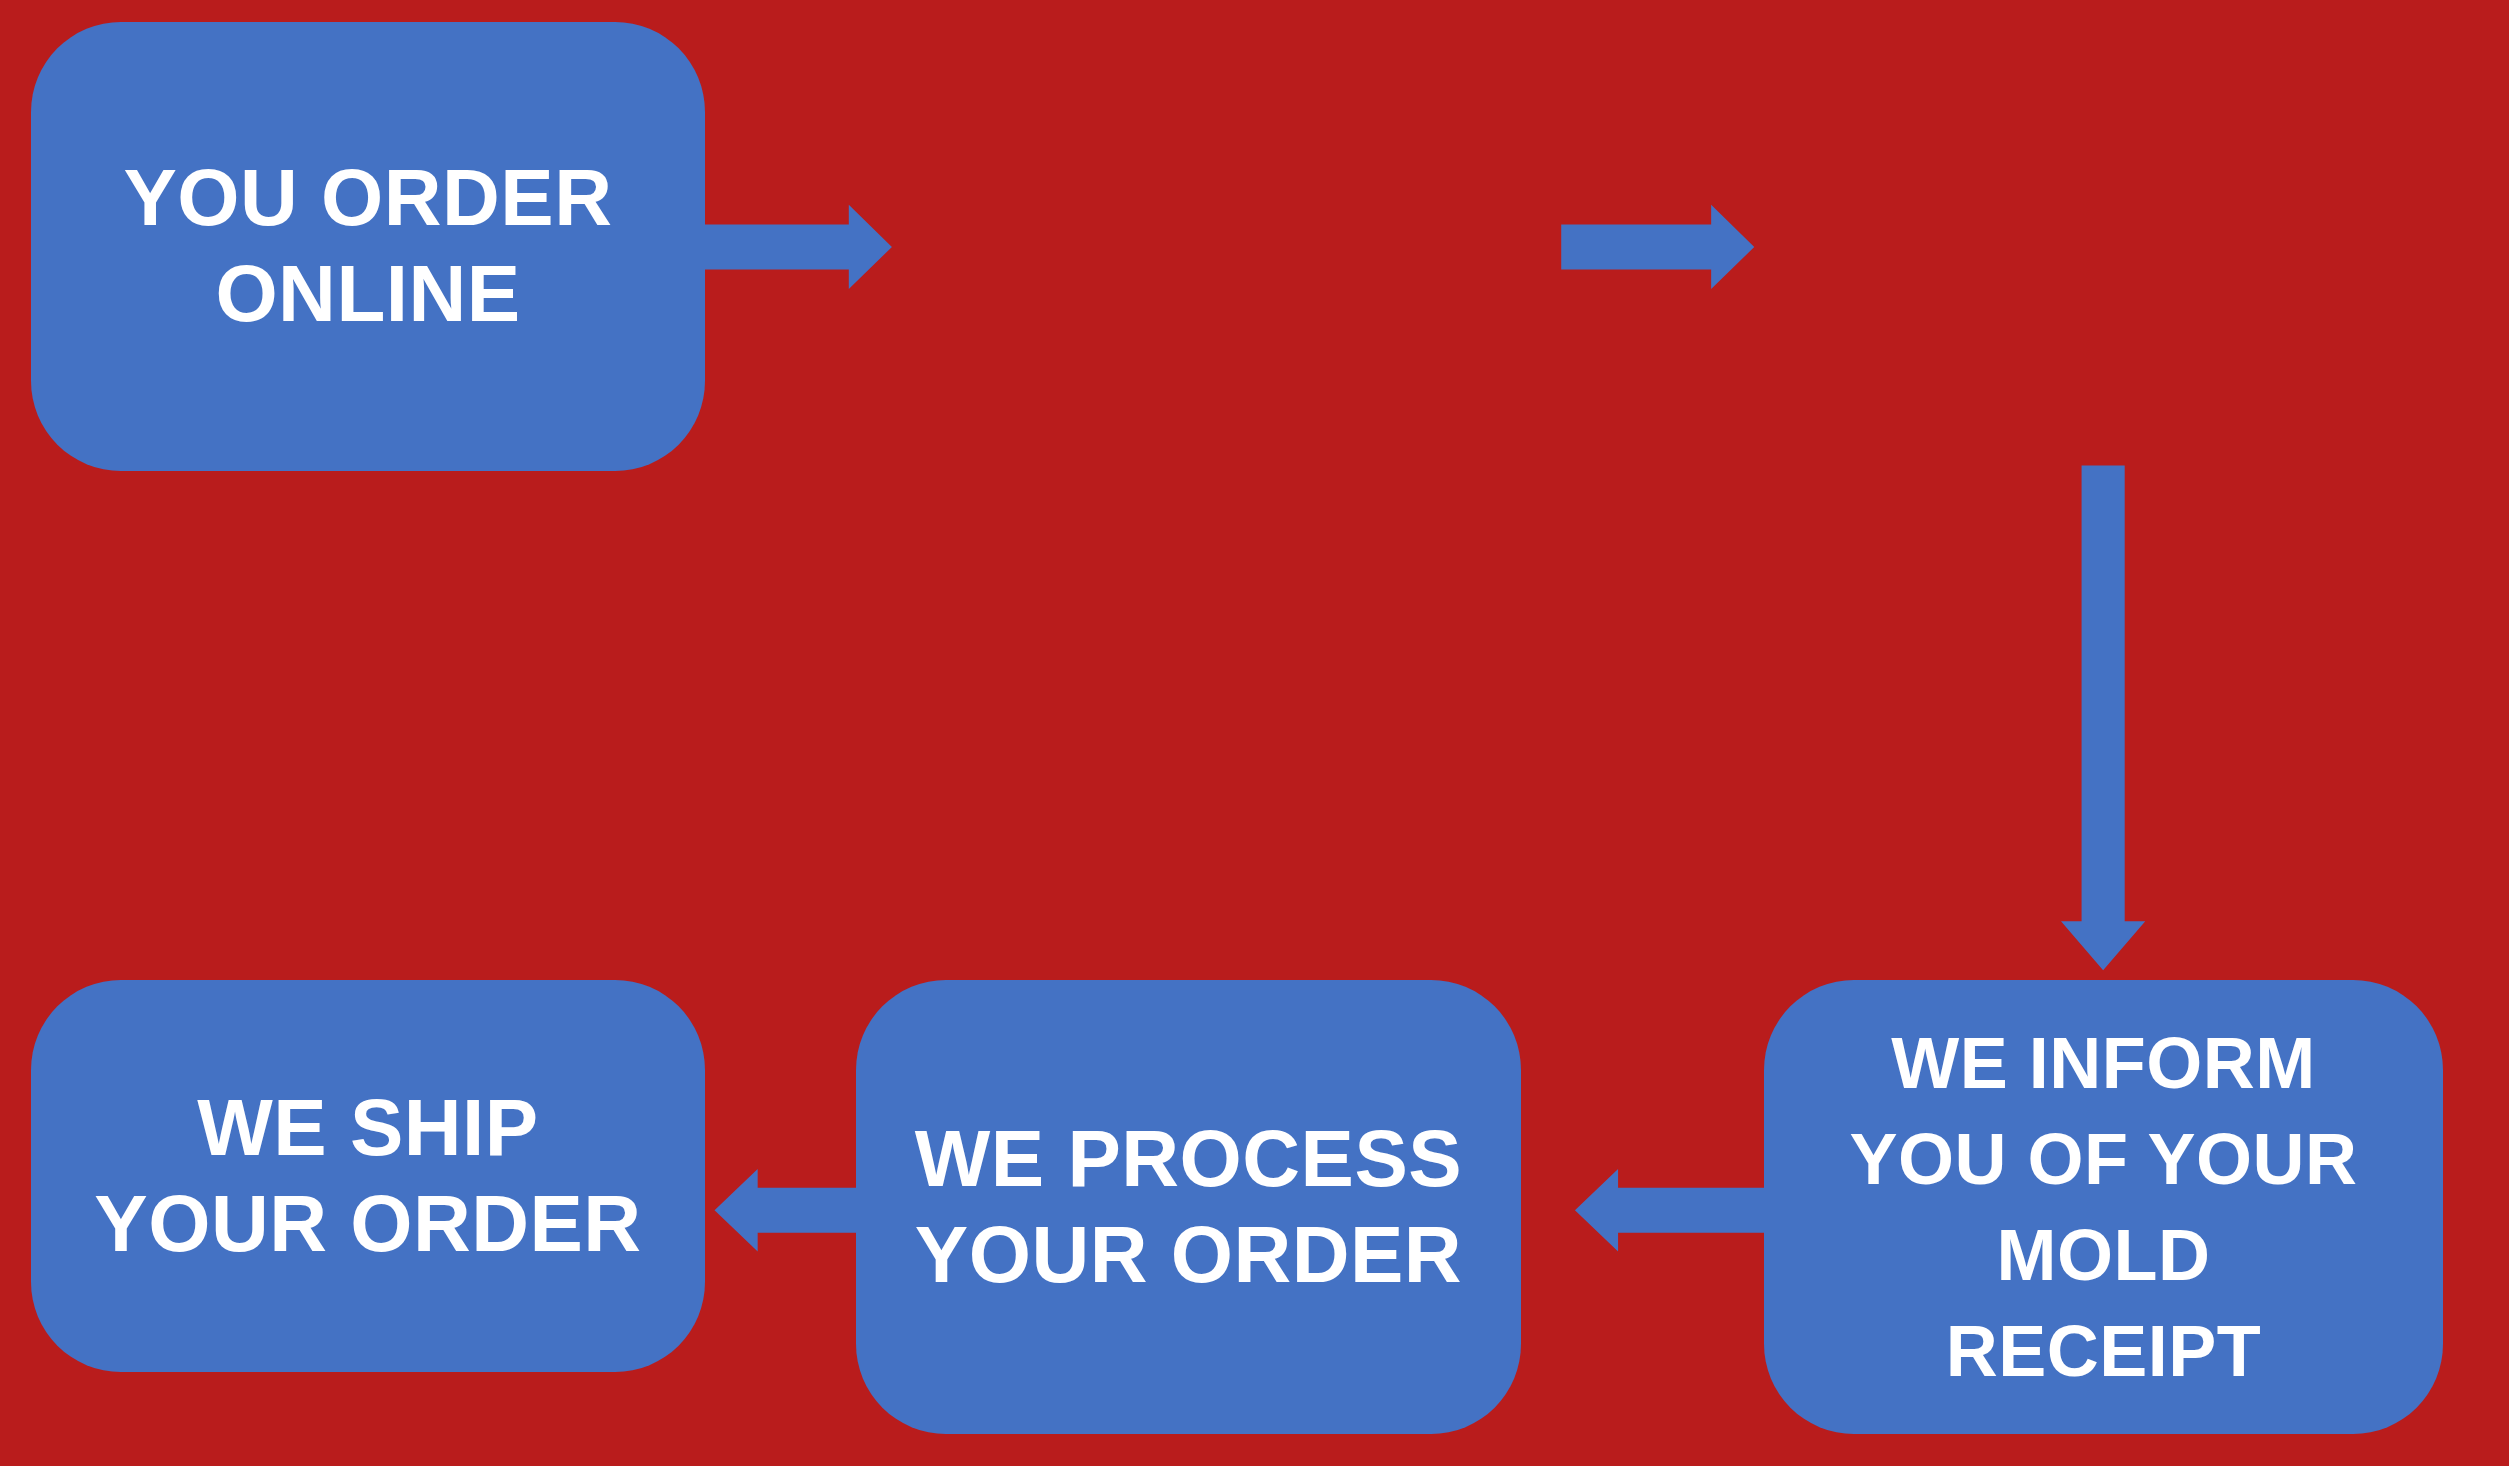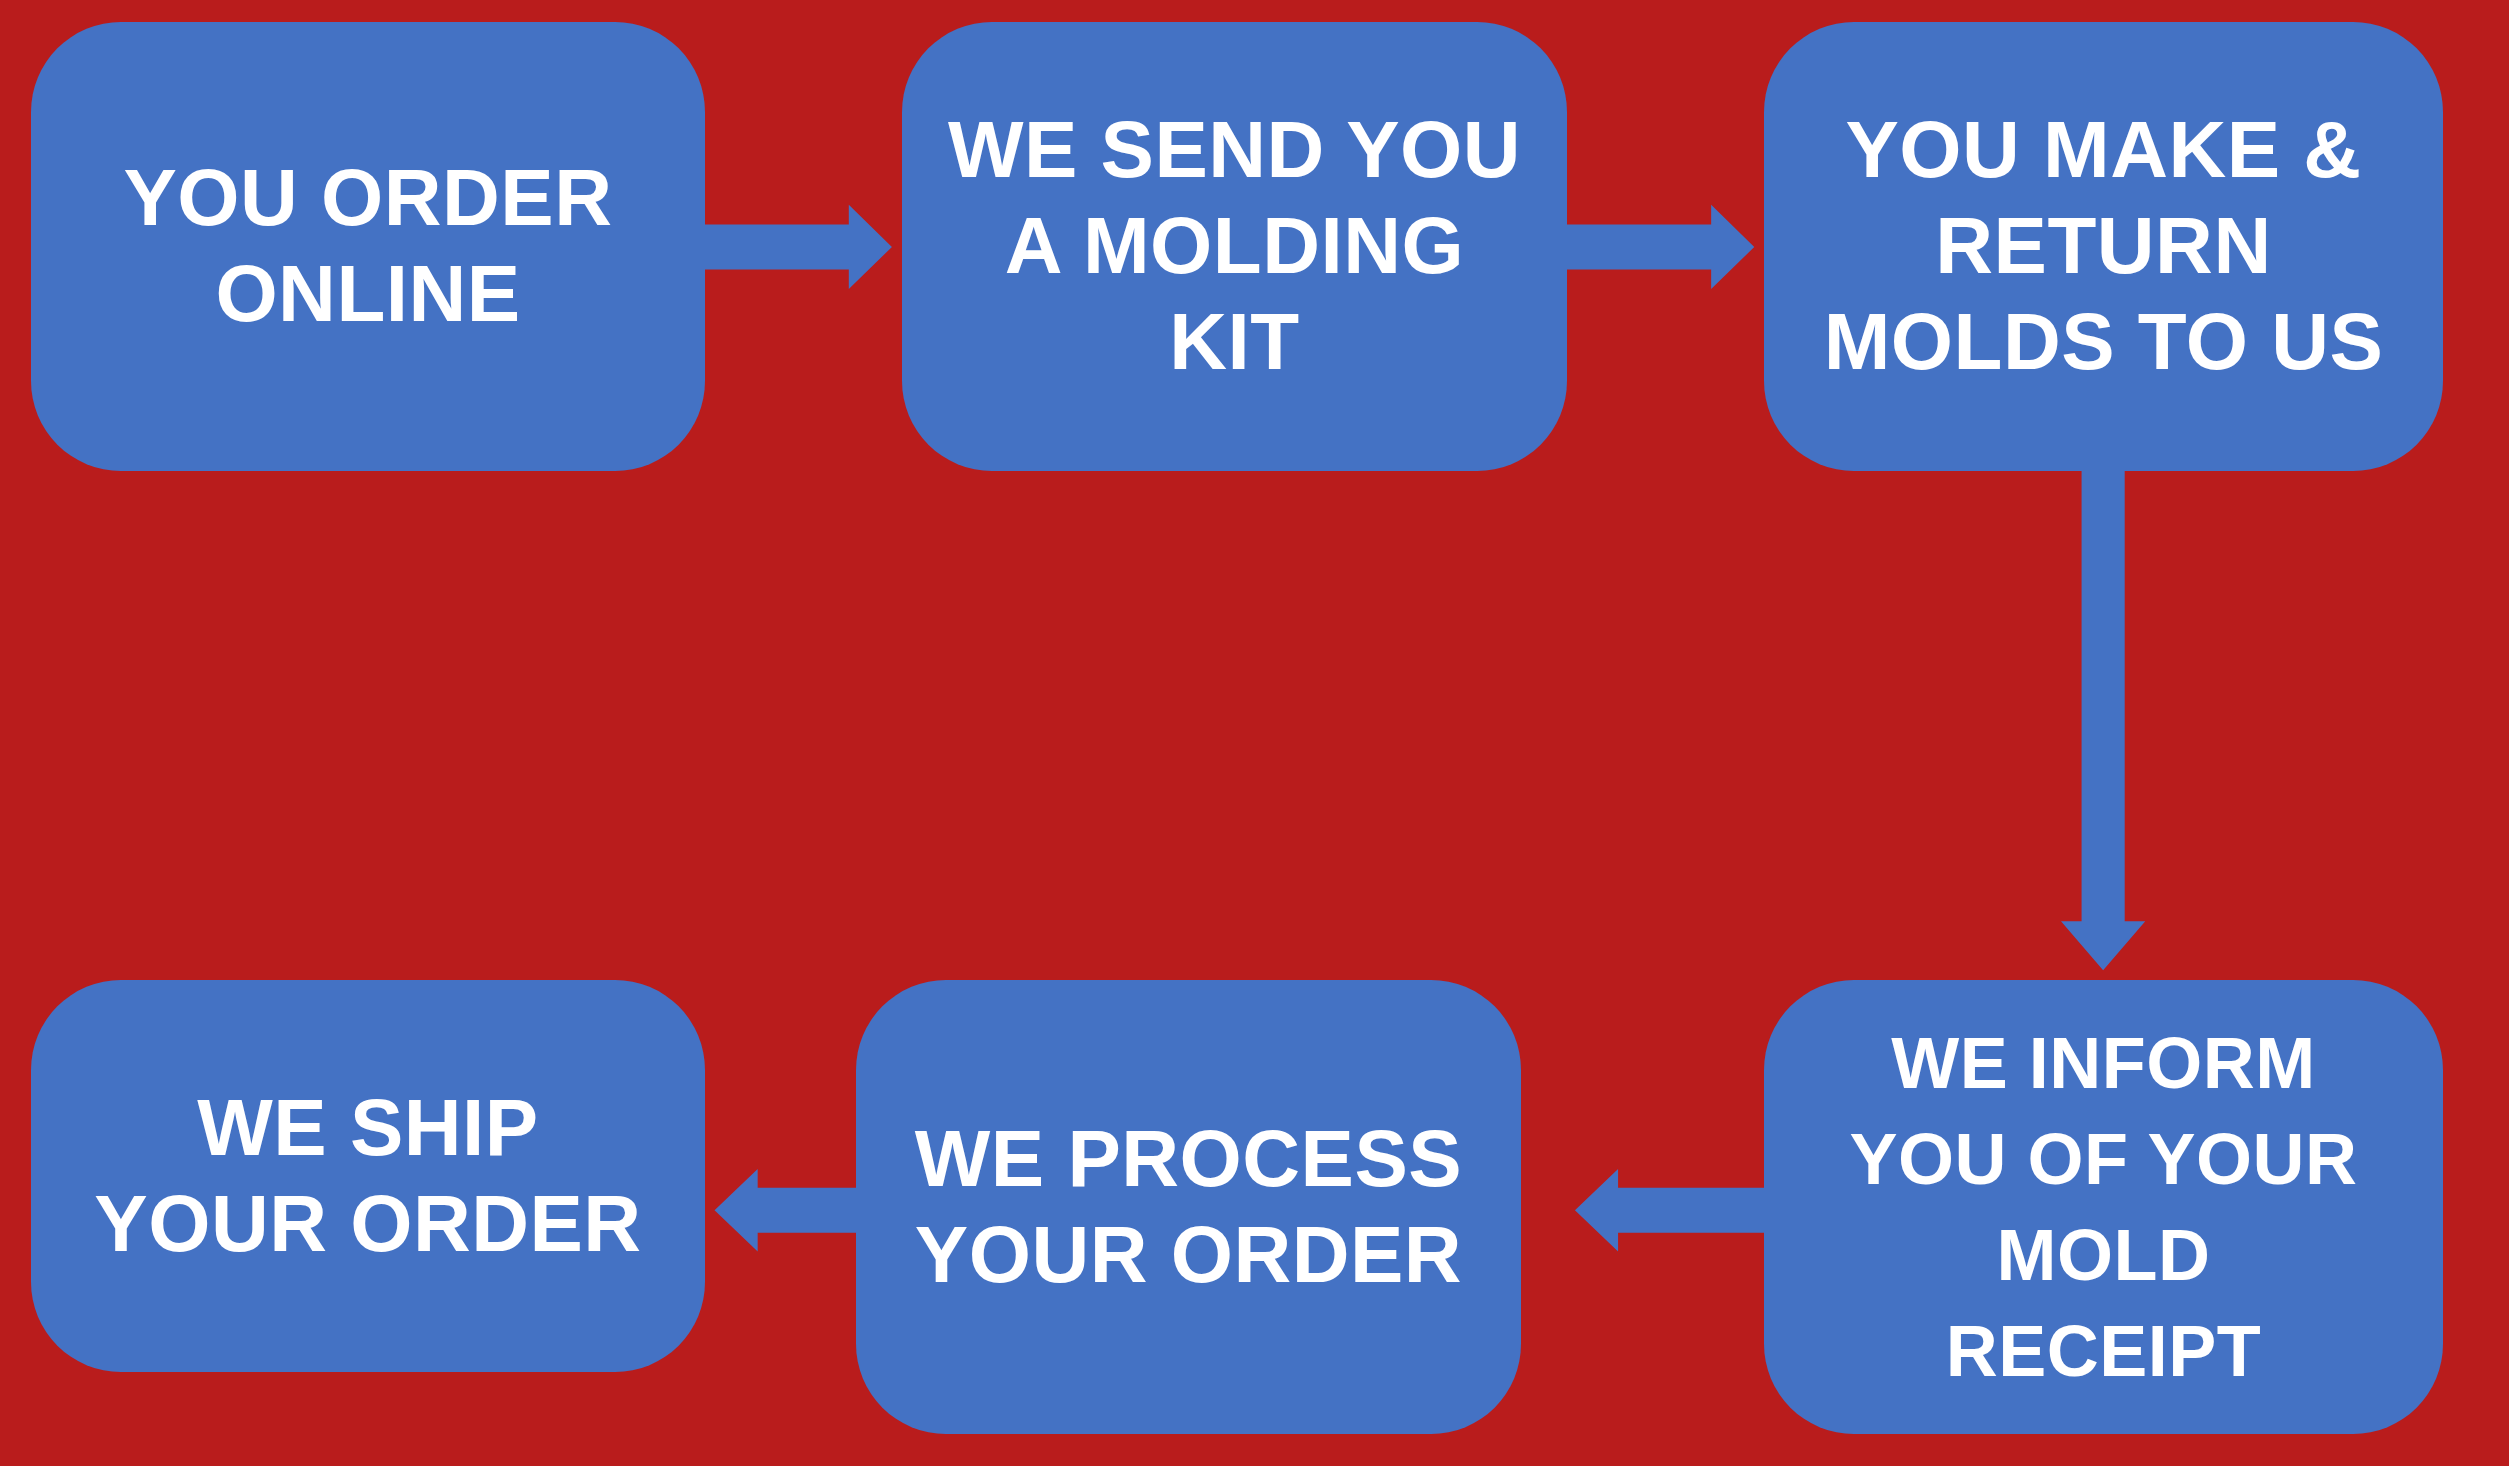--- a/index.html
+++ b/index.html
@@ -59,31 +59,21 @@
     <polygon points="2124,475 2168,475 2168,940 2189,940 2146,990 2103,940 2124,940" fill="#4472C4"></polygon>
     <polygon points="1805,1212 1651,1212 1651,1193 1607,1235 1651,1277 1651,1258 1805,1258" fill="#4472C4"></polygon>
     <polygon points="925,1212 773,1212 773,1193 729,1235 773,1277 773,1258 925,1258" fill="#4472C4"></polygon>
   </svg>
 
   <div class="flow-box" id="box-order-online" style="background-color: rgb(68, 114, 196);">
     <span class="box-label">YOU ORDER
 ONLINE</span>
   </div>
 
-  <div class="flow-box" id="box-send-molding-kit" style="background-color: rgb(68, 114, 196);">
-    <span class="box-label">WE SEND YOU
-A MOLDING
-KIT</span>
-  </div>
 
-  <div class="flow-box" id="box-make-return-molds" style="background-color: rgb(68, 114, 196);">
-    <span class="box-label">YOU MAKE &amp;
-RETURN
-MOLDS TO US</span>
-  </div>
 
   <div class="flow-box" id="box-inform-receipt" style="background-color: rgb(68, 114, 196);">
     <span class="box-label">WE INFORM
 YOU OF YOUR
 MOLD
 RECEIPT</span>
   </div>
 
   <div class="flow-box" id="box-process-order" style="background-color: rgb(68, 114, 196);">
     <span class="box-label">WE PROCESS

